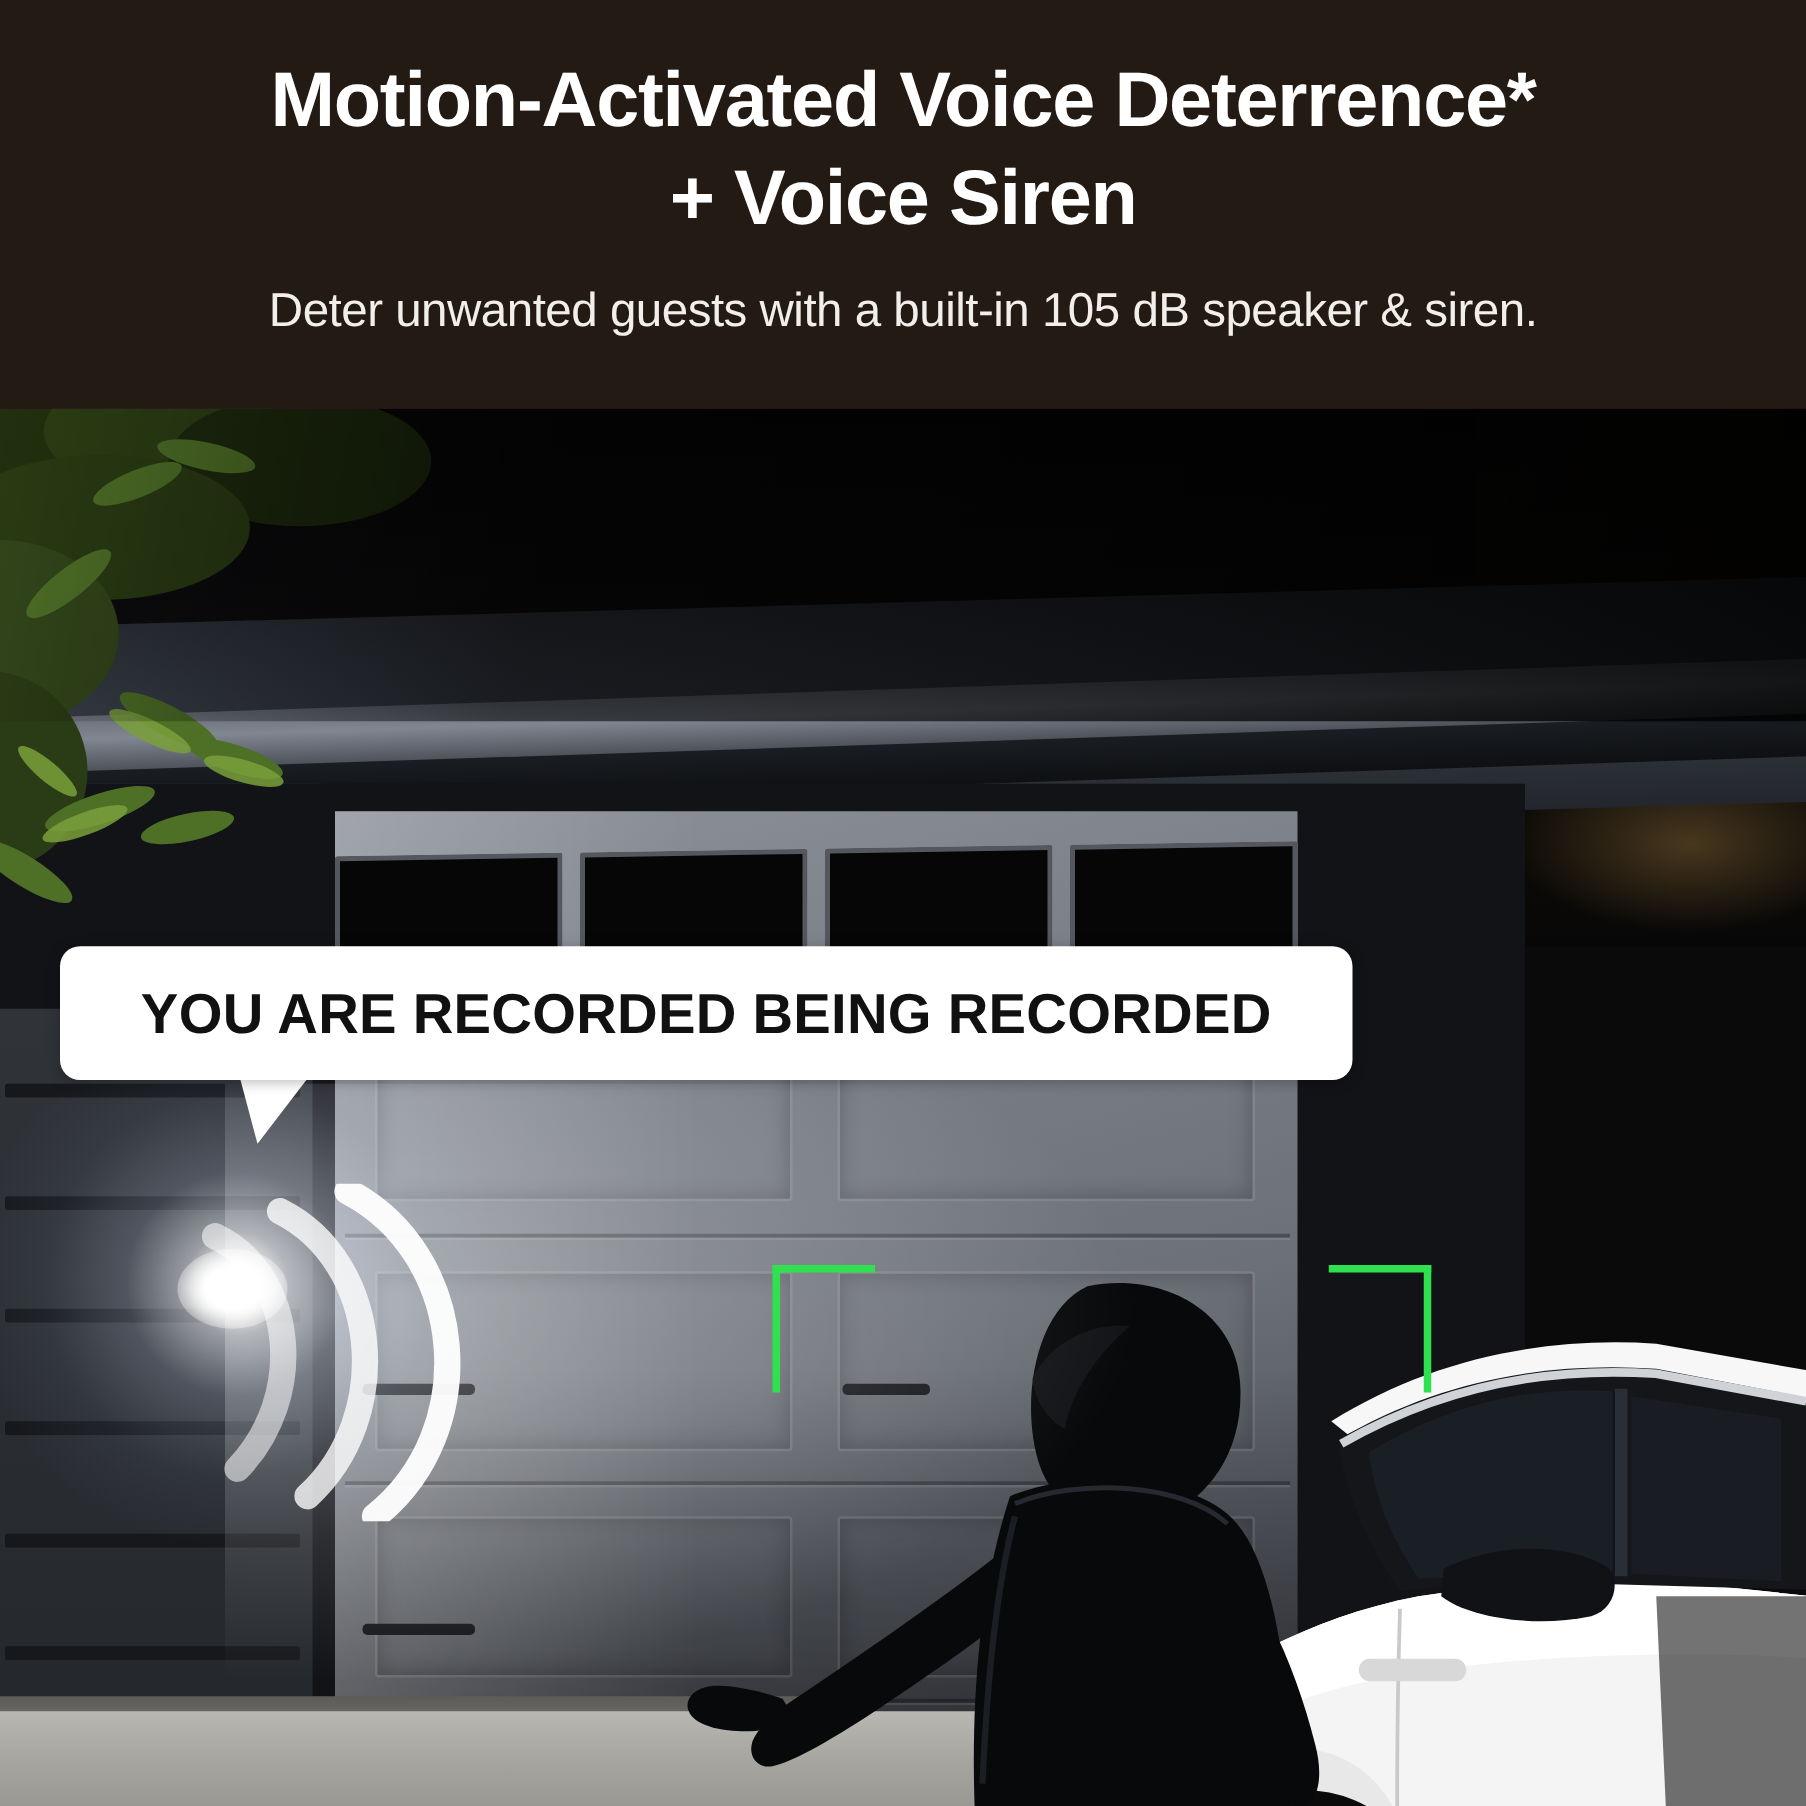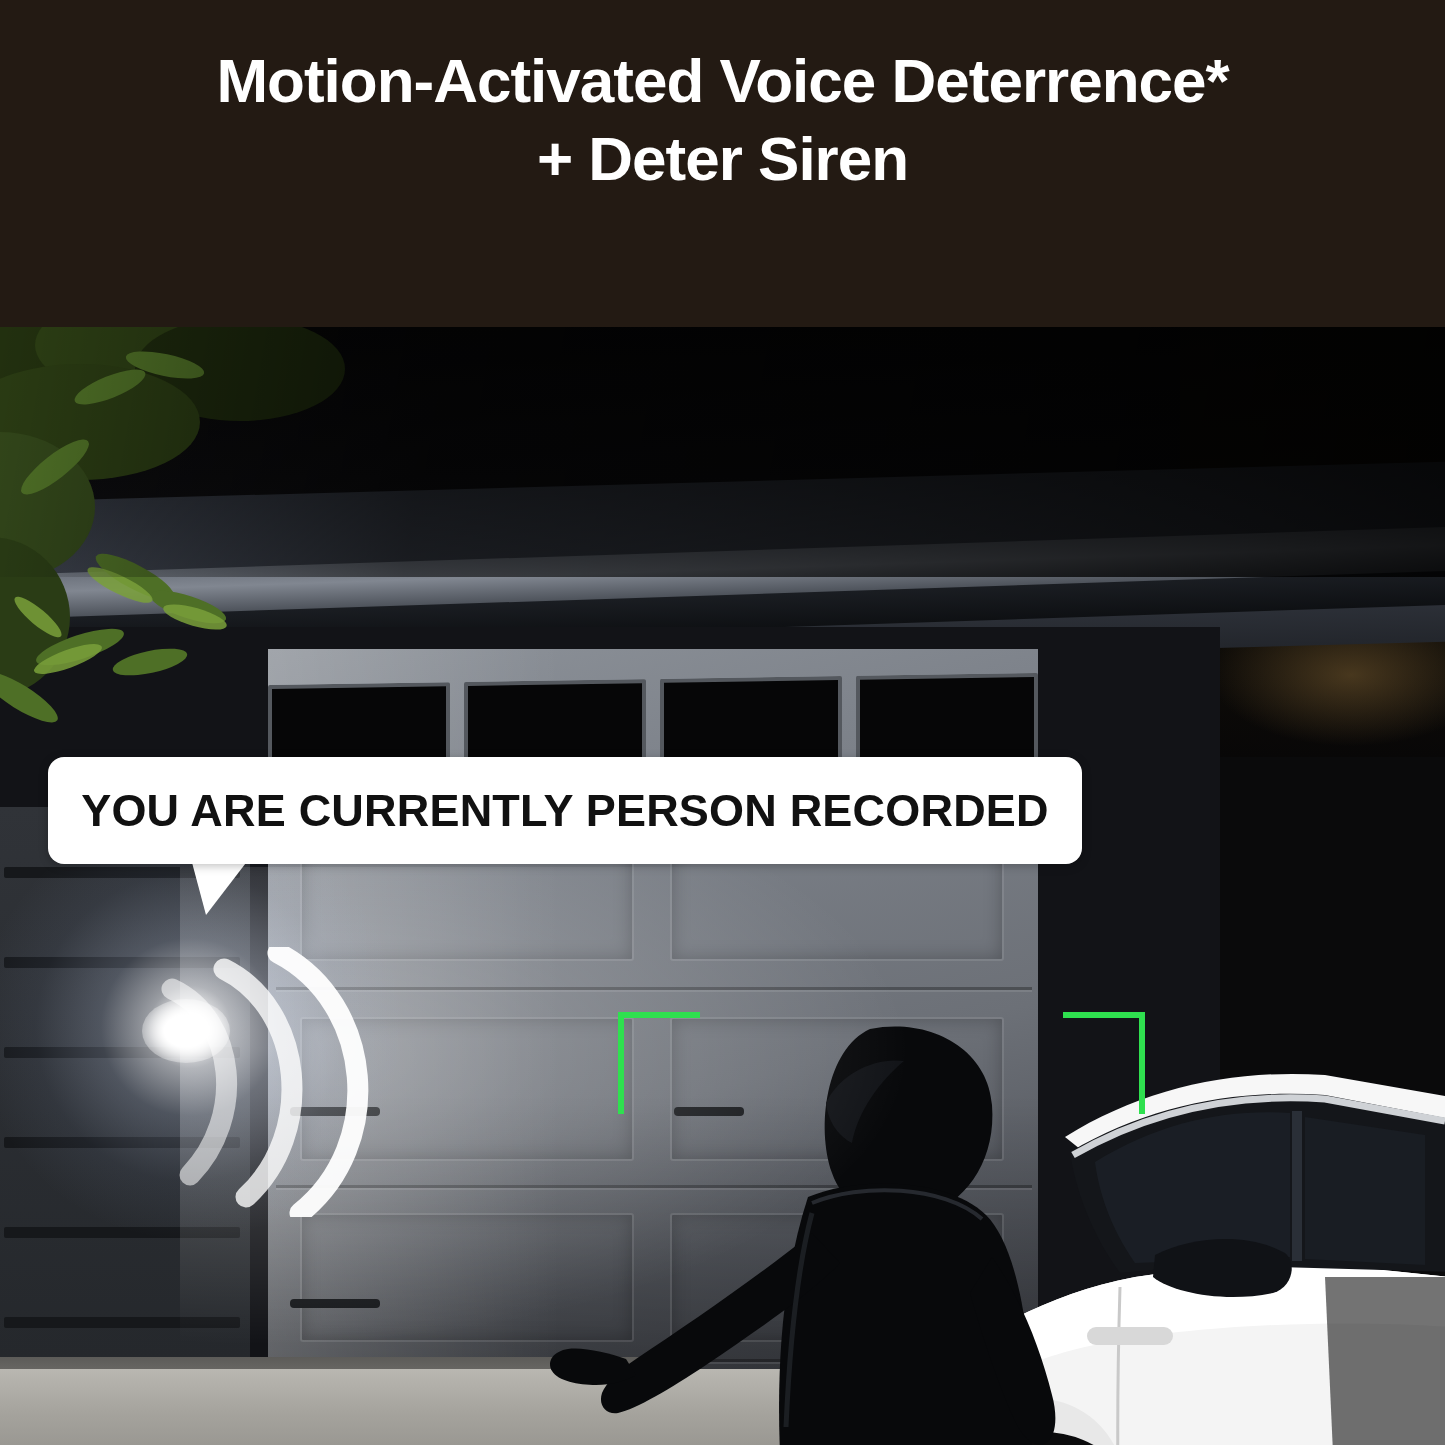--- a/index.html
+++ b/index.html
@@ -286,22 +286,23 @@
   .car { position: absolute; left: 905px; top: 700px; width: 545px; height: 640px; pointer-events:none;}
 </style>
 </head>
 <body>
 
 <div class="canvas">
 
   <div class="header">
     <div class="header-title">
       <span>Motion-Activated Voice Deterrence*</span>
-      <span class="line2">+ Deter Siren</span>
+      <span class="line2">+ Voice Siren</span>
     </div>
+    <div class="header-sub">Deter unwanted guests with a built-in 105 dB speaker &amp; siren.</div>
   </div>
 
   <div class="scene">
 
     <div class="sky"></div>
     <div class="right-eave"></div>
     <div class="eave-warm"></div>
     <div class="house-wall"></div>
     <div class="fascia"></div>
     <div class="fascia-shadow"></div>
@@ -447,21 +448,21 @@
         <path d="M22 42 C 86 72 96 170 40 228" stroke-width="21" opacity=".55"></path>
         <path d="M74 22 C 154 62 166 186 96 250" stroke-width="21" opacity=".78"></path>
         <path d="M128 6 C 224 56 236 198 150 266" stroke-width="21" opacity=".95"></path>
       </g>
     </svg>
 
     <svg style="position:absolute;left:190px;top:528px;width:80px;height:62px;" viewBox="0 0 80 62">
       <path d="M0 0 L 62 0 L 16 60 Z" fill="#ffffff"></path>
     </svg>
     <div class="bubble">
-      <div class="bubble-text">YOU ARE CURRENTLY PERSON RECORDED</div>
+      <div class="bubble-text">YOU ARE RECORDED BEING RECORDED</div>
     </div>
 
 
     <div class="bracket br-tl">
         <span class="h"></span>
         <span class="v"></span>
       </div>
     <div class="bracket br-tr">
         <span class="h"></span>
         <span class="v"></span>

